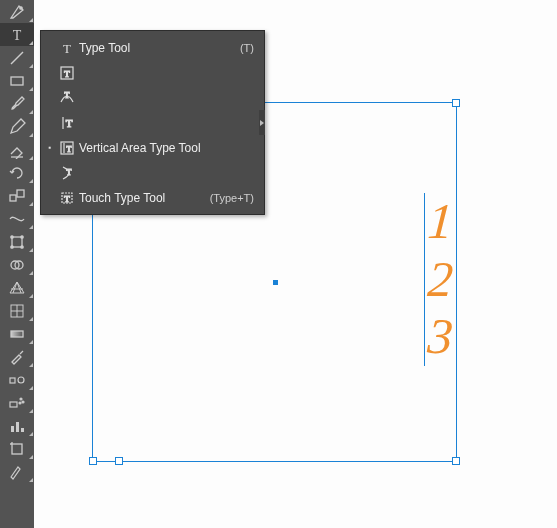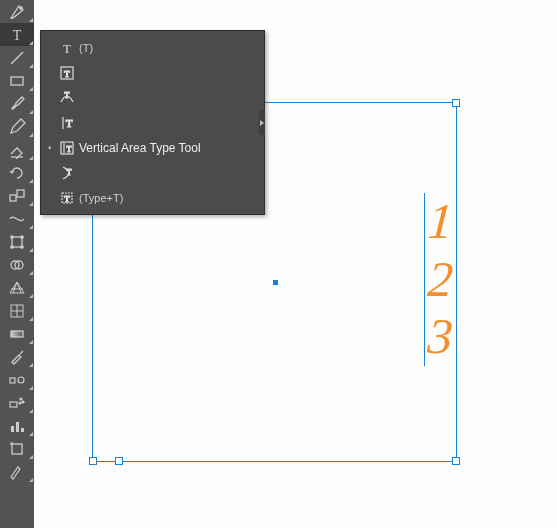--- a/index.html
+++ b/index.html
@@ -281,20 +281,21 @@
   </div>
 
 <div class="flyout" id="flyout">
     <div class="flyrow">
       <span class="flydot"></span>
       <span class="flyicon">
         <svg viewBox="0 0 16 16" fill="#ddd">
           <text x="8" y="13" text-anchor="middle" font-size="13" font-family="serif">T</text>
         </svg>
       </span>
+      <span class="flylabel">Type Tool</span>
       <span class="flyshort">(T)</span>
     </div>
     <div class="flyrow">
       <span class="flydot"></span>
       <span class="flyicon">
         <svg viewBox="0 0 16 16" stroke="#ddd" fill="none" stroke-width="1.2">
           <rect x="2" y="2" width="12" height="12"></rect>
           <text x="8" y="12" text-anchor="middle" font-size="9" fill="#ddd" font-family="serif">T</text>
         </svg>
       </span>
@@ -339,15 +340,16 @@
       </span>
     </div>
     <div class="flyrow">
       <span class="flydot"></span>
       <span class="flyicon">
         <svg viewBox="0 0 16 16" stroke="#ddd" fill="none" stroke-width="1.2">
           <rect x="3" y="3" width="10" height="10" stroke-dasharray="2 1"></rect>
           <text x="8" y="12" text-anchor="middle" font-size="9" fill="#ddd" font-family="serif">T</text>
         </svg>
       </span>
+      <span class="flylabel">Touch Type Tool</span>
       <span class="flyshort">(Type+T)</span>
     </div>
   </div>
 
 </body></html>

